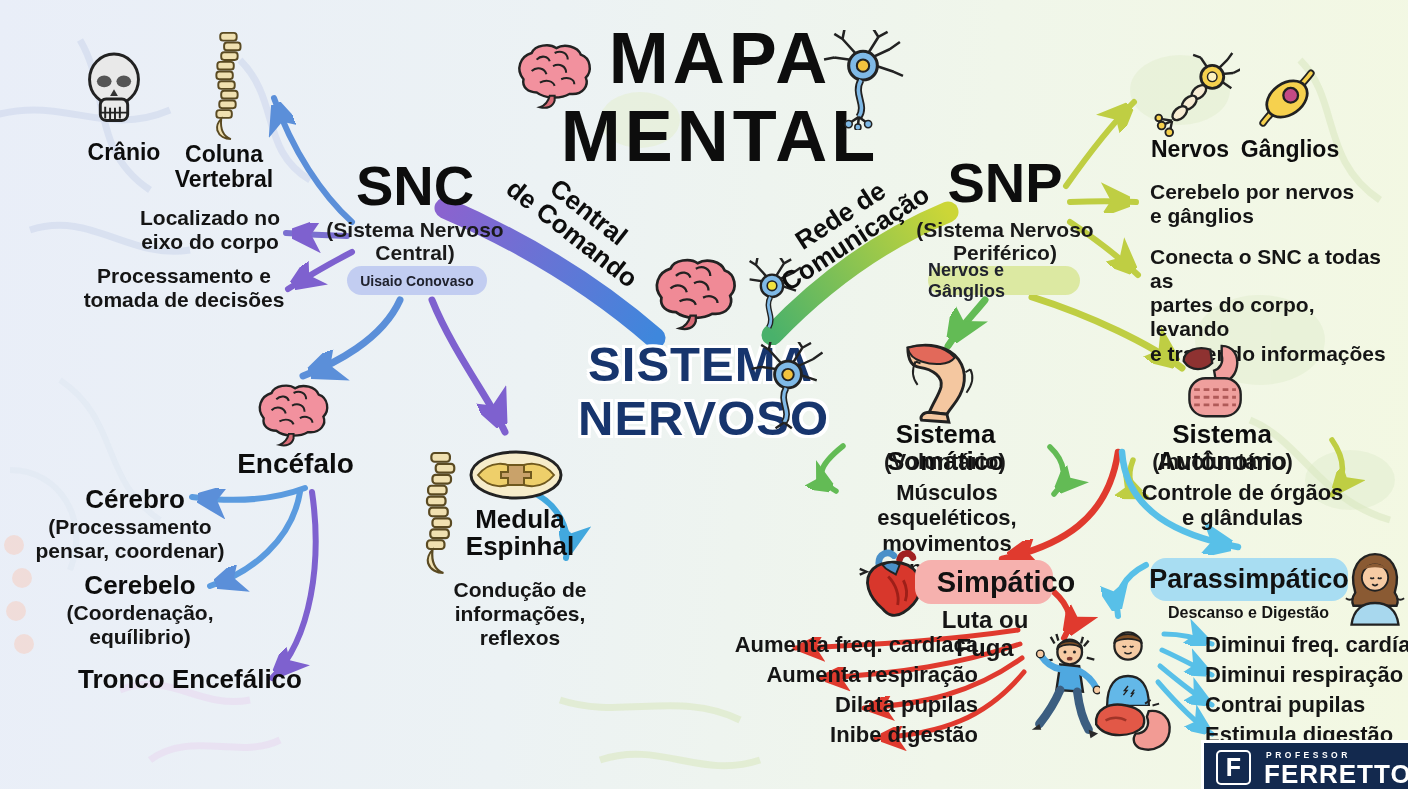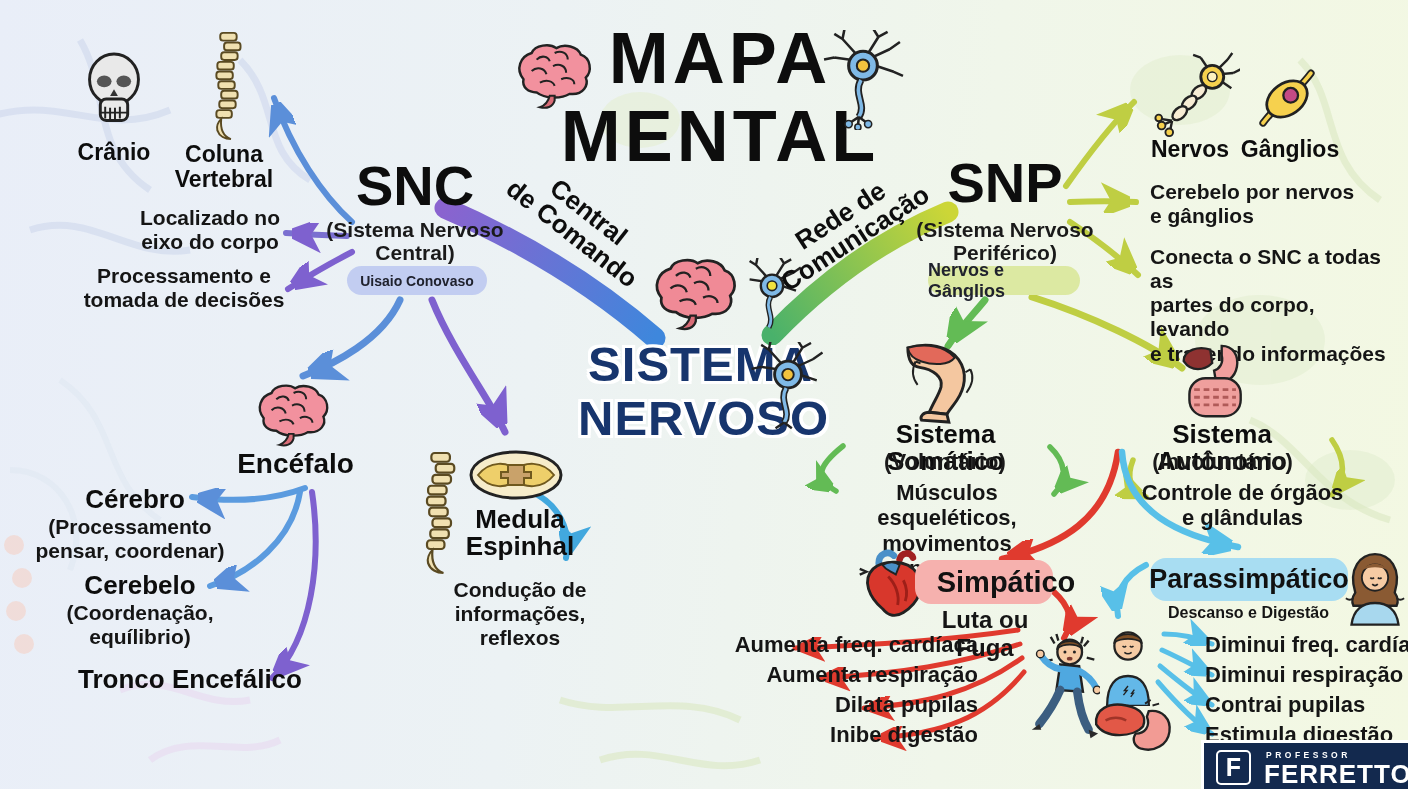--- a/index.html
+++ b/index.html
@@ -173,21 +173,21 @@
   </div>
 
   <svg class="icon" style="left:84px;top:52px;" width="60" height="88" viewBox="0 0 60 90">
     <ellipse cx="30" cy="28" rx="25" ry="26" fill="#e9e9e9" stroke="#222" stroke-width="3"></ellipse>
     <rect x="16" y="48" width="28" height="22" rx="6" fill="#e9e9e9" stroke="#222" stroke-width="3"></rect>
     <ellipse cx="20" cy="30" rx="7.5" ry="6" fill="#555"></ellipse>
     <ellipse cx="40" cy="30" rx="7.5" ry="6" fill="#555"></ellipse>
     <path d="M30,38 l-4,7 h8 z" fill="#333"></path>
     <path d="M16,62 h28 M21,56 v12 M26,57 v13 M31,57 v13 M36,56 v12" stroke="#222" stroke-width="2" fill="none"></path>
   </svg>
-  <div class="node lbl ctr" style="left:58px;top:140px;width:112px;">Crânio</div>
+  <div class="node lbl ctr" style="left:68px;top:140px;width:112px;">Crânio</div>
 
   <svg class="icon" style="left:205px;top:30px;" width="44" height="112" viewBox="0 0 44 116">
     <g fill="#f0e0b0" stroke="#5a4a22" stroke-width="2">
       <rect x="15" y="3" width="17" height="8" rx="3"></rect>
         <rect x="19" y="13" width="17" height="8" rx="3"></rect>
       <rect x="16" y="23" width="17" height="8" rx="3"></rect>
         <rect x="12" y="33" width="17" height="8" rx="3"></rect>
       <rect x="11" y="43" width="17" height="8" rx="3"></rect>
         <rect x="13" y="53" width="17" height="8" rx="3"></rect>
       <rect x="16" y="63" width="17" height="8" rx="3"></rect>

